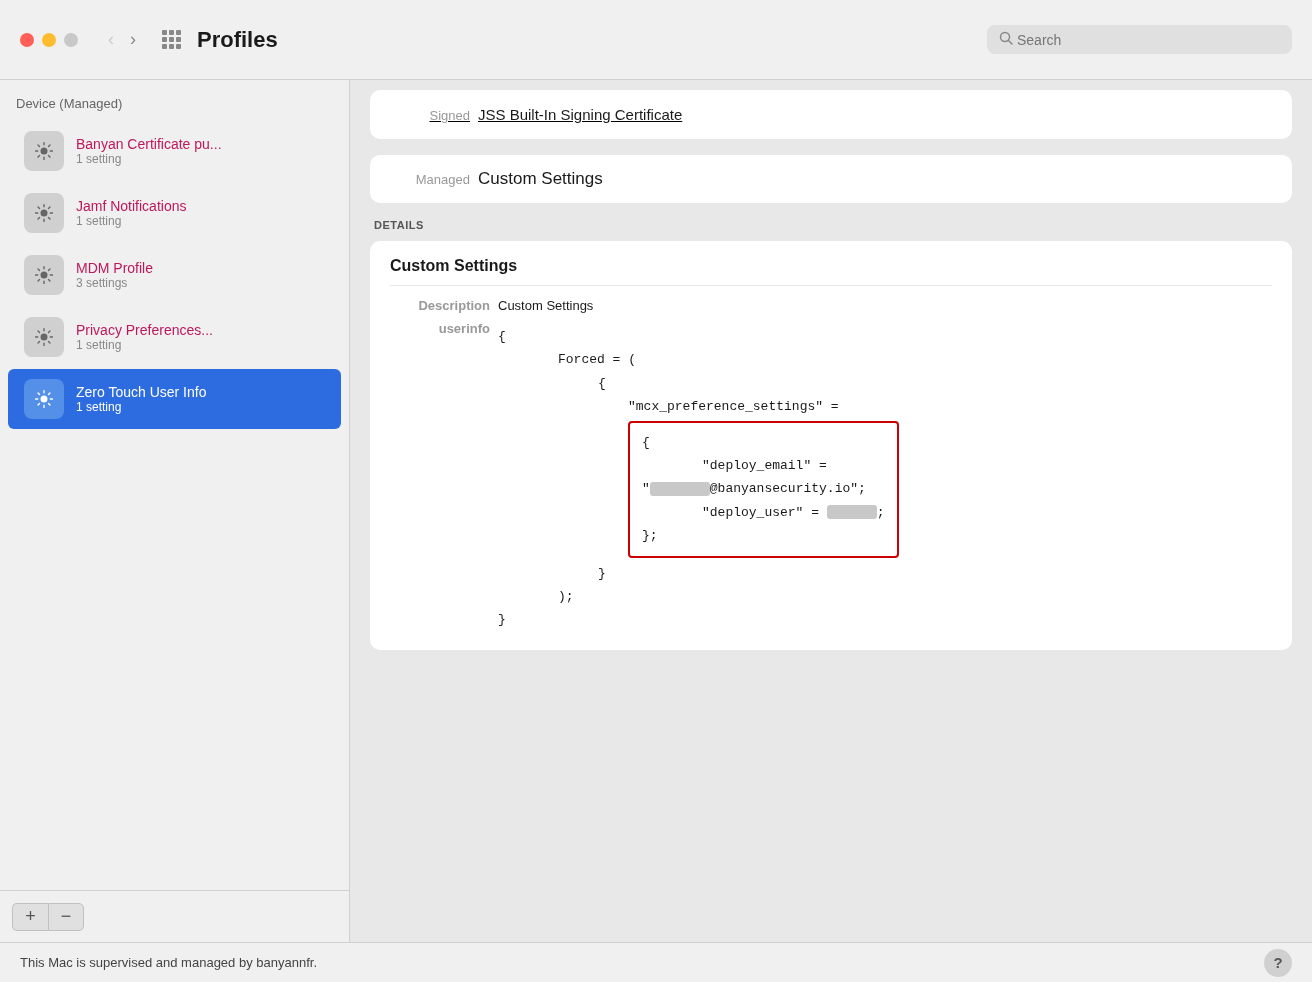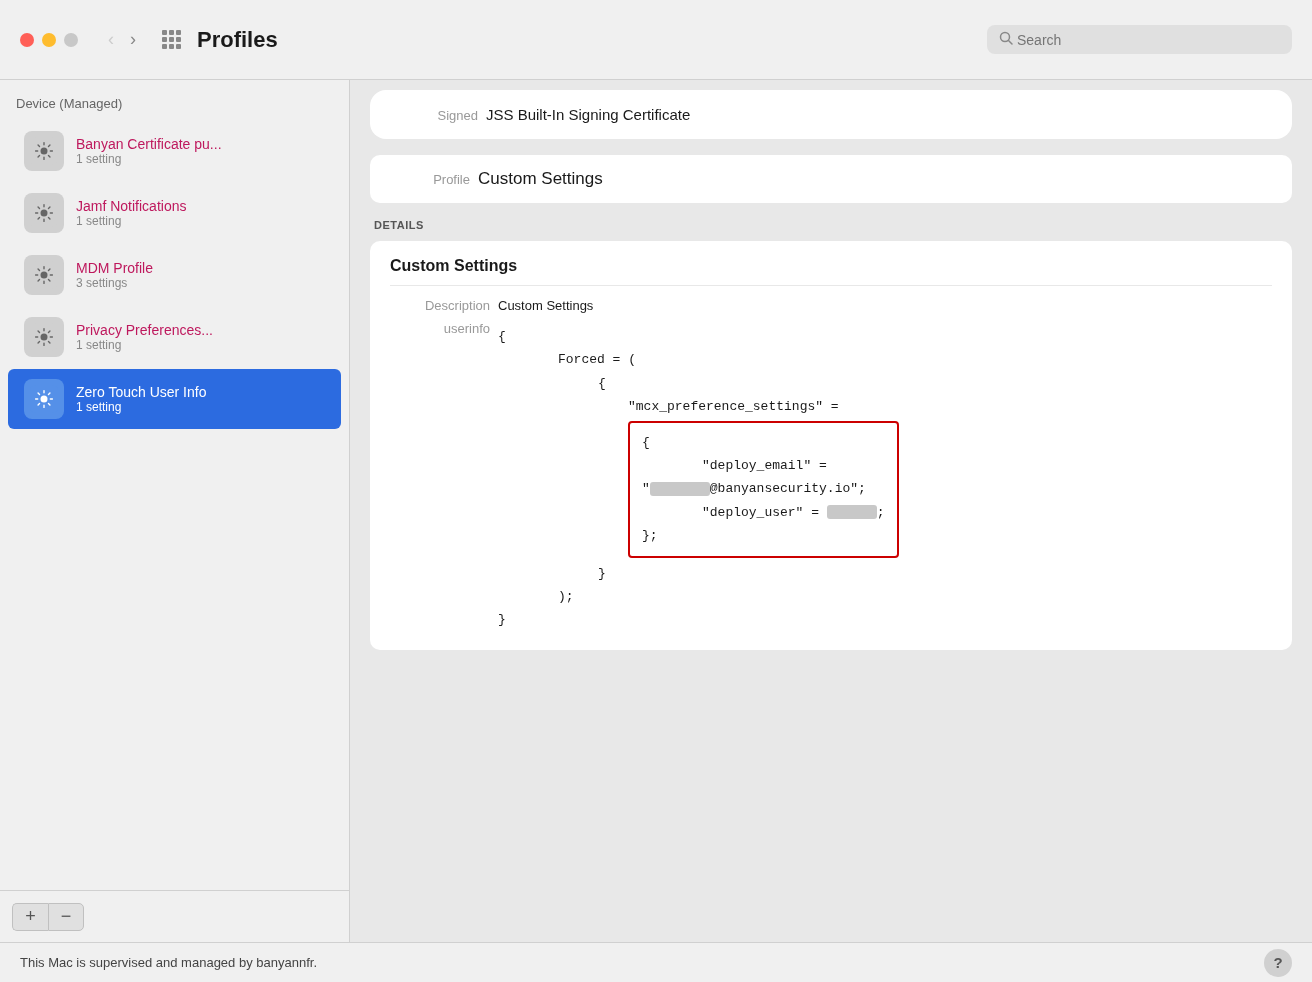--- a/index.html
+++ b/index.html
@@ -197,24 +197,25 @@
     .detail-pane {
       flex: 1;
       background: #e8e8e8;
       overflow-y: auto;
       padding: 0 20px 20px 20px;
     }
 
     
     .info-card {
       background: #fff;
-      border-radius: 16px;
-      padding: 16px 28px;
+      border-radius: 10px;
+      padding: 16px 20px;
       margin-bottom: 16px;
       margin-top: 0;
+      text-decoration: underline;
     }
     .info-row {
       display: flex;
       align-items: baseline;
       gap: 8px;
       margin-bottom: 6px;
     }
     .info-row:last-child { margin-bottom: 0; }
     .info-label {
       font-size: 13px;
@@ -276,20 +277,21 @@
     .detail-row {
       display: flex;
       gap: 8px;
       margin-bottom: 2px;
     }
     .detail-row-label {
       color: #999;
       min-width: 100px;
       text-align: right;
       font-size: 13px;
+      font-weight: bold;
     }
     .detail-row-value {
       font-size: 13px;
       color: #1a1a1a;
     }
     .code-block {
       font-family: 'Menlo', 'Monaco', 'Courier New', monospace;
       font-size: 13px;
       color: #1a1a1a;
       line-height: 1.8;
@@ -464,21 +466,21 @@
   <div class="detail-pane">
 
     <div class="info-card" style="margin-top: 10px;">
       <div class="info-row">
         <span class="info-label">Signed</span>
         <span class="info-value">JSS Built-In Signing Certificate</span>
       </div>
     </div>
 
     <div class="settings-card">
-      <span class="settings-label">Profile</span>
+      <span class="settings-label">Managed</span>
       <span class="settings-value">Custom Settings</span>
     </div>
 
     <div class="details-section-label">DETAILS</div>
 
     <div class="details-card">
       <div class="details-card-title">Custom Settings</div>
 
       <div class="detail-row" style="margin-bottom:8px;">
         <span class="detail-row-label">Description</span>

